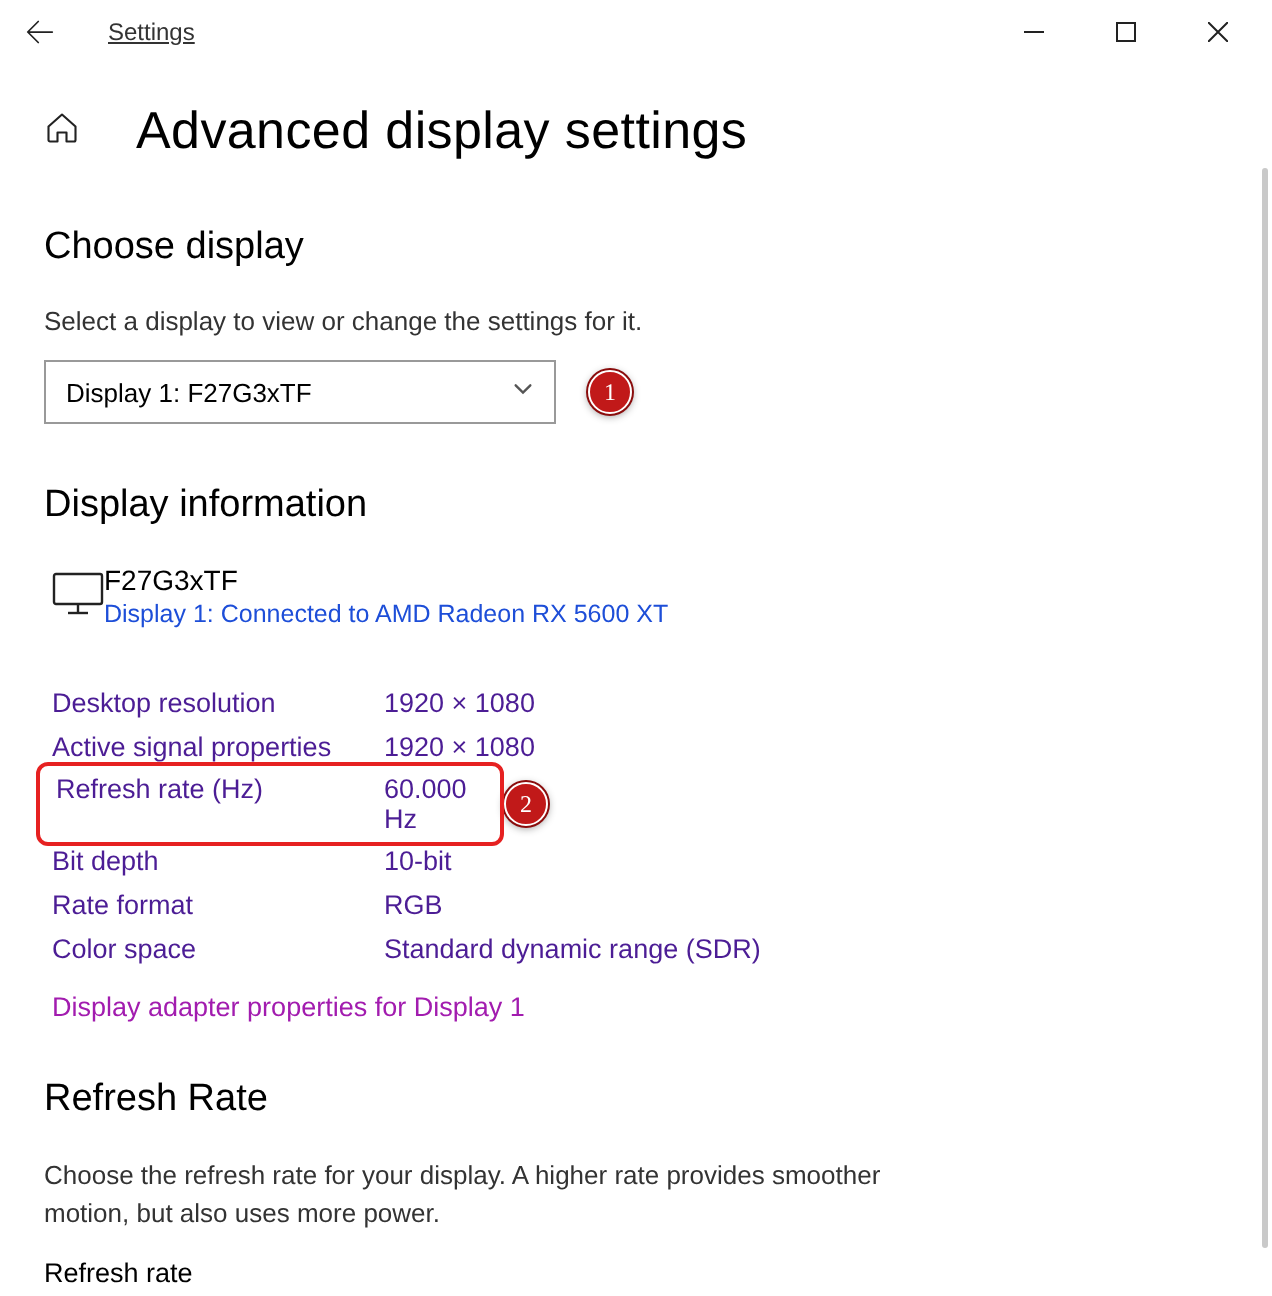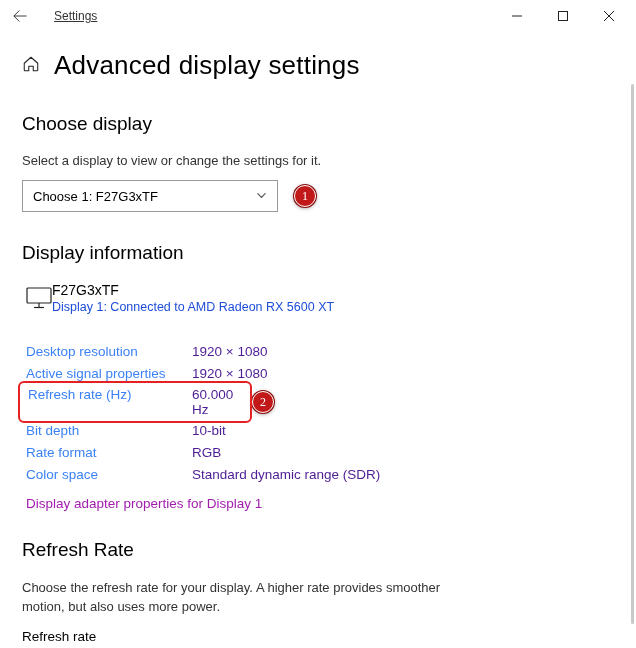--- a/index.html
+++ b/index.html
@@ -33,21 +33,21 @@
     display: flex; align-items: center; justify-content: center;
     font-size: 10px; color: #222;
   }
 
   .content {
     padding: 12px 22px 0 22px;
     position: relative;
   }
 
   .page-header {
-    display: flex; align-items: center; gap: 14px;
+    display: flex; align-items: center; gap: 28px;
     margin: 6px 0 32px 0;
   }
   .home-icon { font-size: 16px; line-height: 1; }
   .page-title { font-size: 26px; font-weight: 400; letter-spacing: 0.2px; }
 
   h2.section {
     font-size: 19px; font-weight: 400;
     margin: 10px 0 18px 0;
   }
   .help-text {
@@ -88,21 +88,21 @@
   .mon-sub { font-size: 12.5px; color: #1d4ed8; margin-top: 2px; }
 
   .info-grid {
     display: grid;
     grid-template-columns: 166px 1fr;
     row-gap: 7px;
     font-size: 13.5px;
     margin-left: 4px;
     width: 440px;
   }
-  .info-label { color: #3b82f6; }
+  .info-label { color: #4c1d95; }
   .info-value { color: #4c1d95; }
 
   .refresh-row-outline {
     grid-column: 1 / -1;
     display: grid;
     grid-template-columns: 166px 1fr;
     border: 2px solid #e62121;
     border-radius: 6px;
     margin-left: -8px;
     padding: 4px 6px 4px 6px;
@@ -180,21 +180,21 @@
     </span>
     <h1 class="page-title">Advanced display settings</h1>
   </div>
 
   
   <h2 class="section">Choose display</h2>
   <p class="help-text">Select a display to view or change the settings for it.</p>
 
   <div class="select-row">
     <div class="select">
-      <span>Choose 1: F27G3xTF</span>
+      <span>Display 1: F27G3xTF</span>
       <span class="chev">
         <svg width="11" height="11" viewBox="0 0 12 12">
             <path d="M2 4l4 4 4-4" stroke="#555" stroke-width="1.3" fill="none" stroke-linecap="round"></path>
           </svg>
       </span>
     </div>
     <div class="badge">1</div>
   </div>
 
   

